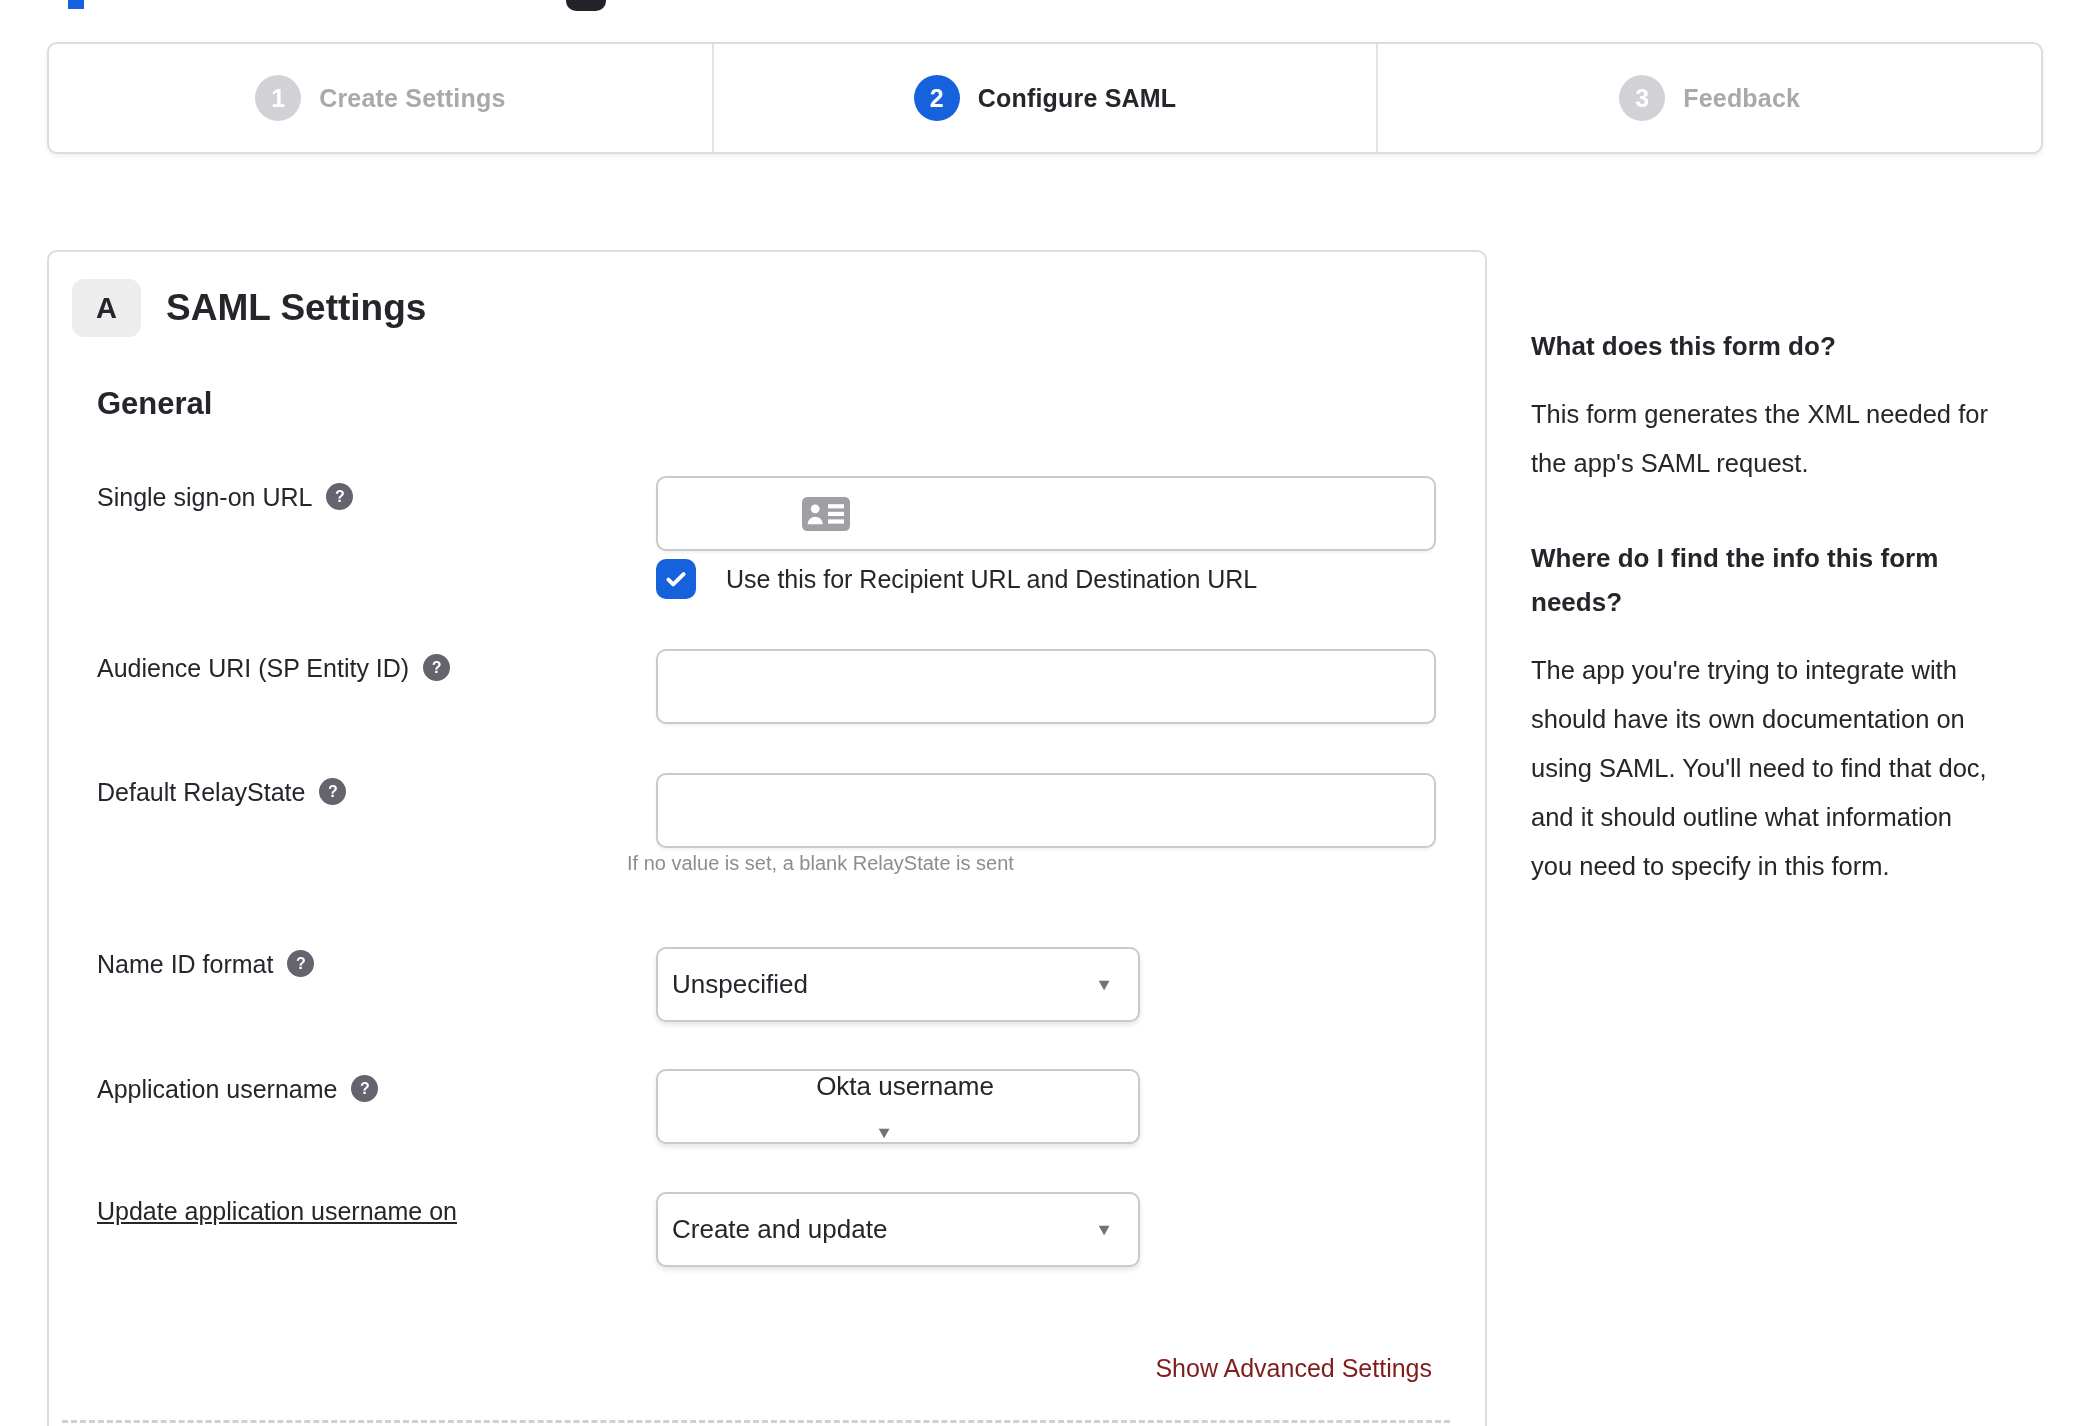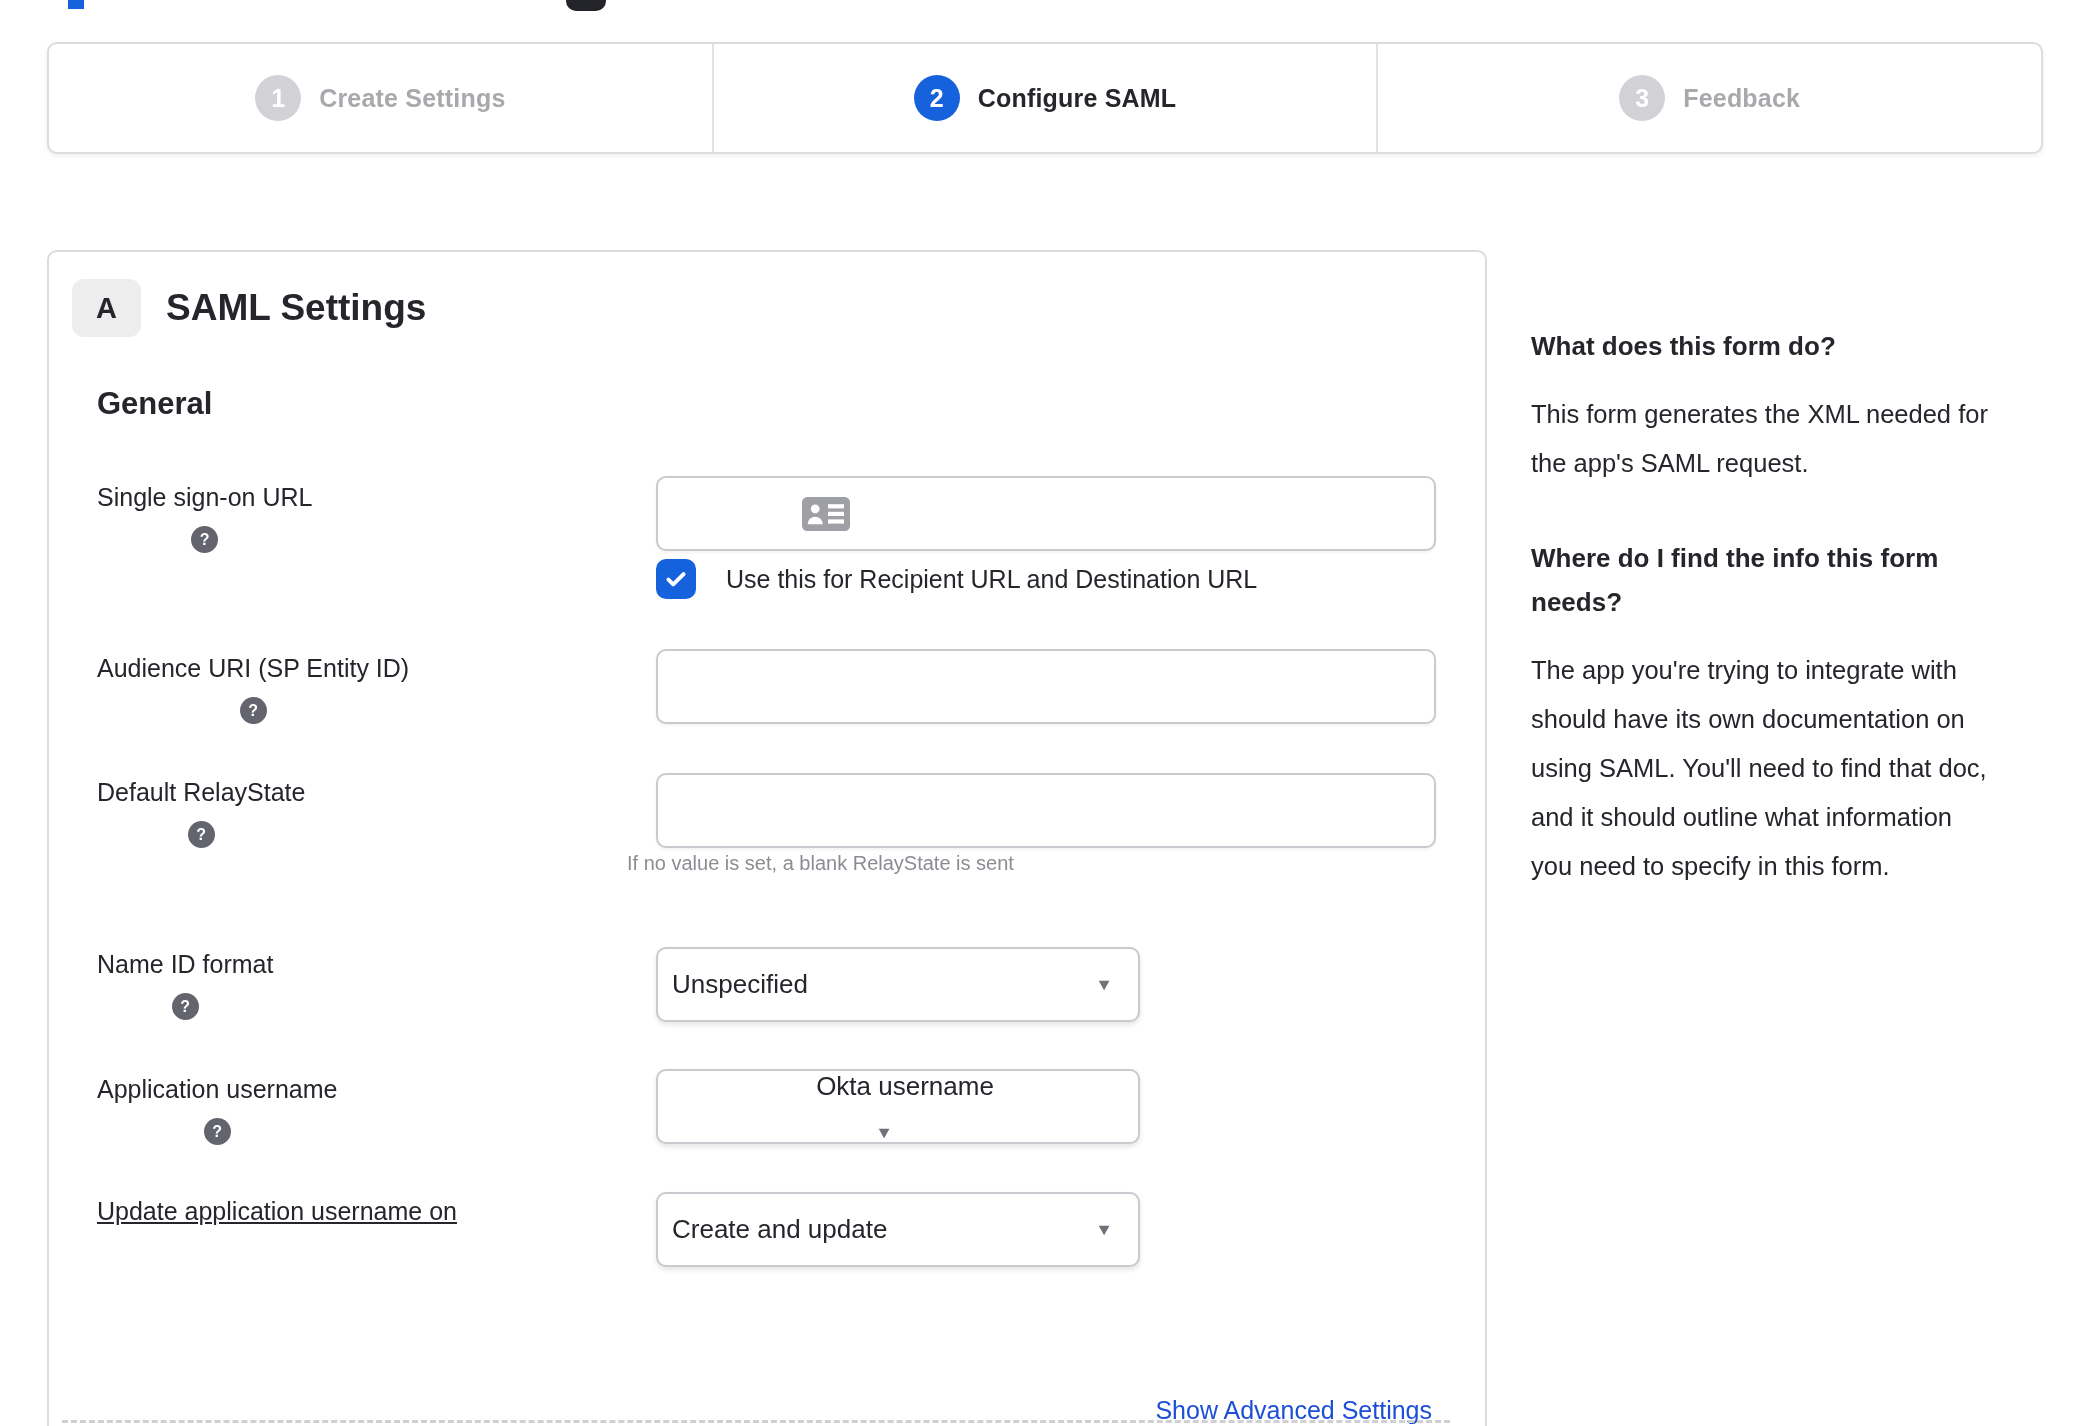--- a/index.html
+++ b/index.html
@@ -35,22 +35,22 @@
   }
   .badge{
     position:absolute;left:23px;top:27px;width:69px;height:58px;border-radius:12px;
     background:#ededee;display:flex;align-items:center;justify-content:center;
     font-size:29px;font-weight:bold;color:#25252b;
   }
   .card-title{position:absolute;left:117px;top:27px;height:58px;display:flex;align-items:center;
     font-size:37px;font-weight:bold;color:#25252b;}
   .section-heading{position:absolute;left:48px;top:134px;font-size:31px;font-weight:bold;color:#25252b;}
 
-  .f-label{position:absolute;left:48px;display:flex;align-items:center;gap:14px;
-    font-size:25px;color:#25252b;white-space:nowrap;flex-direction:column;}
+  .f-label{position:absolute;left:48px;display:flex;align-items:flex-start;gap:14px;
+    font-size:25px;color:#25252b;white-space:nowrap;}
   .help{
     width:27px;height:27px;border-radius:50%;background:#64646e;color:#fff;
     display:inline-flex;align-items:center;justify-content:center;
     font-size:16px;font-weight:bold;flex:0 0 auto;cursor:pointer;
   }
   .t-input{
     position:absolute;left:607px;width:780px;height:75px;box-sizing:border-box;
     border:2px solid #c9c9cf;border-radius:10px;background:#fff;
     box-shadow:0 2px 3px rgba(0,0,0,0.05);
     font-family:"Liberation Sans",sans-serif;font-size:25px;color:#25252b;padding:0 70px 0 24px;
@@ -65,21 +65,21 @@
   .helper{position:absolute;left:578px;font-size:20px;color:#8c8c93;white-space:nowrap;}
   .select{
     position:absolute;left:607px;width:484px;height:75px;box-sizing:border-box;
     border:2px solid #c9c9cf;border-radius:10px;background:#fff;
     box-shadow:0 3px 5px rgba(0,0,0,0.10);
     display:flex;align-items:center;cursor:pointer;
   }
   .select-value{flex:1;padding-left:14px;font-size:26px;color:#25252b;white-space:nowrap;}
   .caret{padding-right:24px;font-size:16px;color:#71717a;transform:scaleX(1.15);}
   .adv-link{position:absolute;right:53px;top:1102px;font-size:25px;font-weight:500;
-    color:#1d4ed8;text-decoration:none;cursor:pointer;white-space:nowrap;margin-top:42px;}
+    color:#7f1d1d;text-decoration:none;cursor:pointer;white-space:nowrap;}
   .dashed-sep{position:absolute;left:13px;top:1168px;width:1388px;border-top:3px dashed #cfcfd4;}
 
   
   .sidebar{position:absolute;left:1531px;top:324px;width:468px;}
   .sb-h{font-size:26px;font-weight:bold;color:#25252b;line-height:44px;margin:0 0 22px 0;}
   .sb-p{font-size:25.5px;color:#25252b;line-height:49px;margin:0 0 48px 0;}
 </style>
 </head>
 <body>
 

